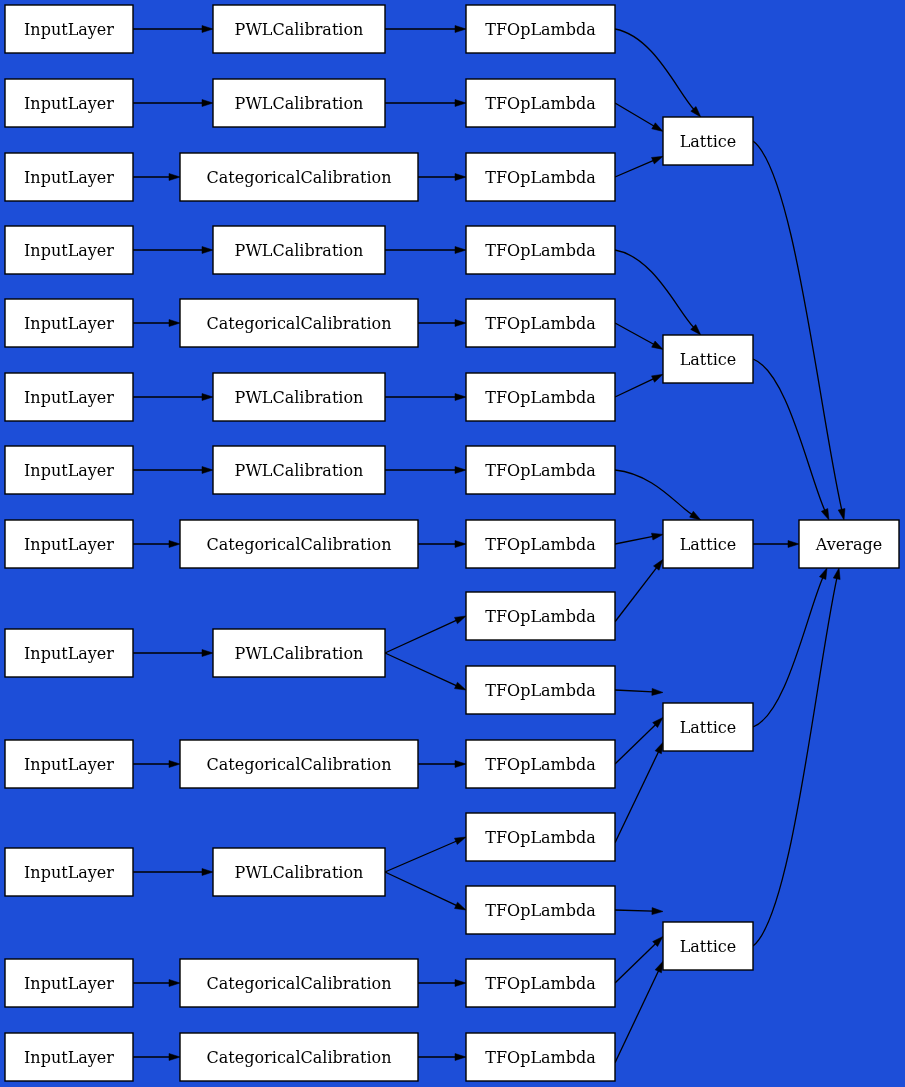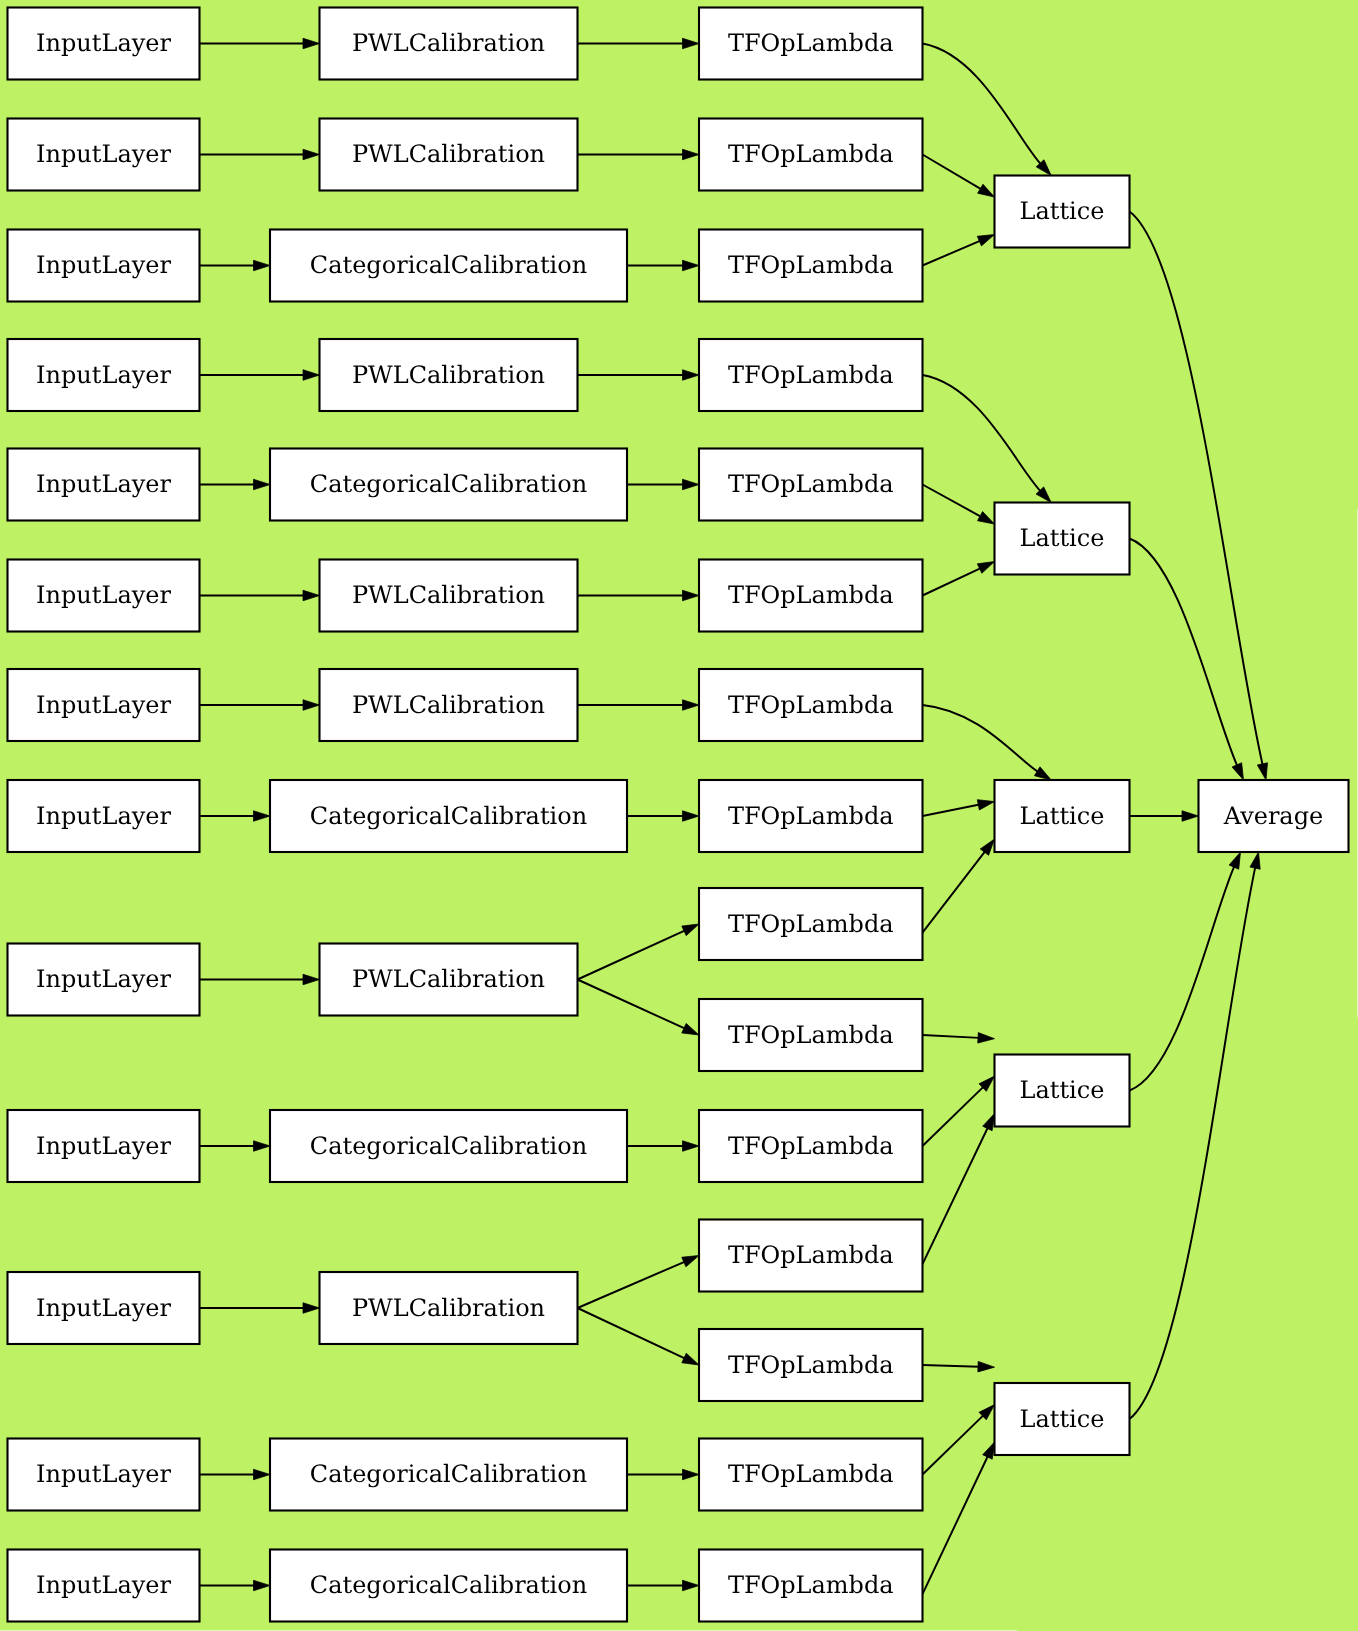--- a/index.html
+++ b/index.html
@@ -10,21 +10,21 @@
   body {
     width: 905px;
     height: 1087px;
     font-family: "DejaVu Serif", "Liberation Serif", serif;
     overflow: hidden;
   }
   #graph-root {
     position: relative;
     width: 905px;
     height: 1087px;
-    background: #bef264;
+    background: #1d4ed8;
   }
   svg#graph-svg {
     position: absolute;
     left: 0;
     top: 0;
     width: 905px;
     height: 1087px;
     display: block;
   }
   .node-rect {

